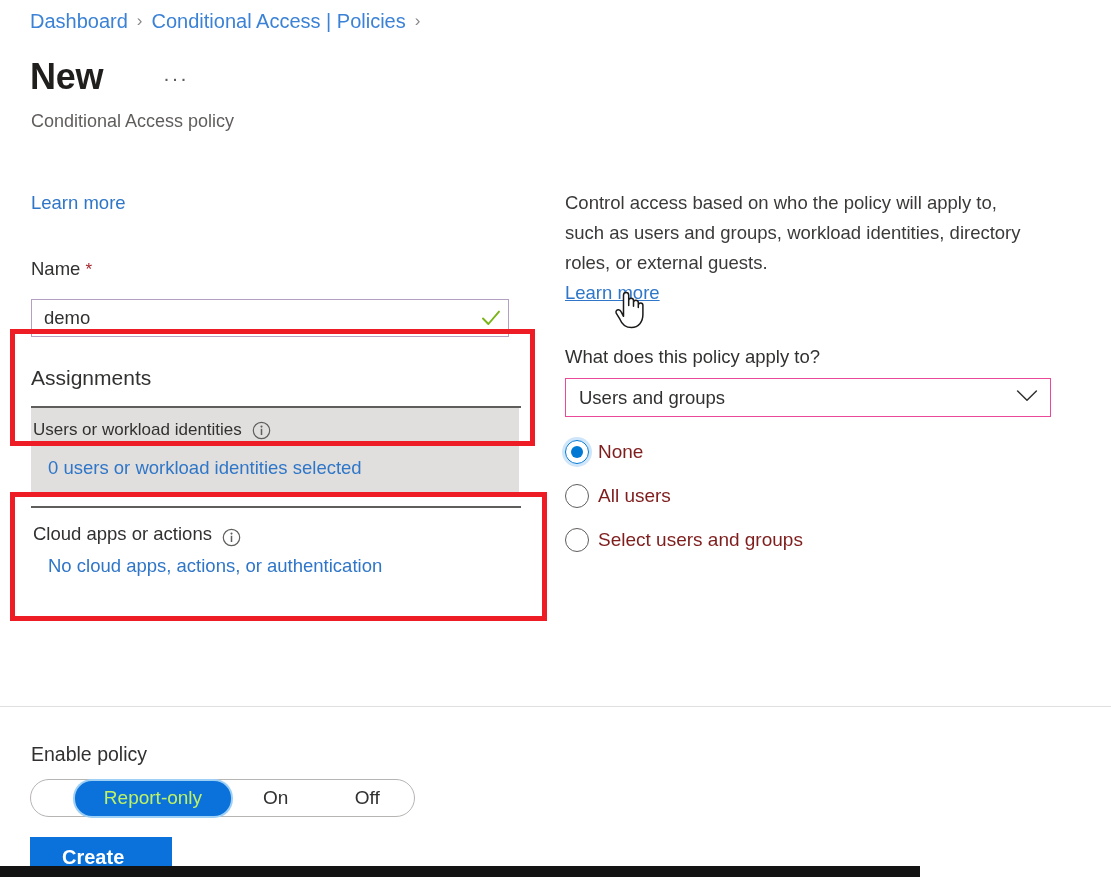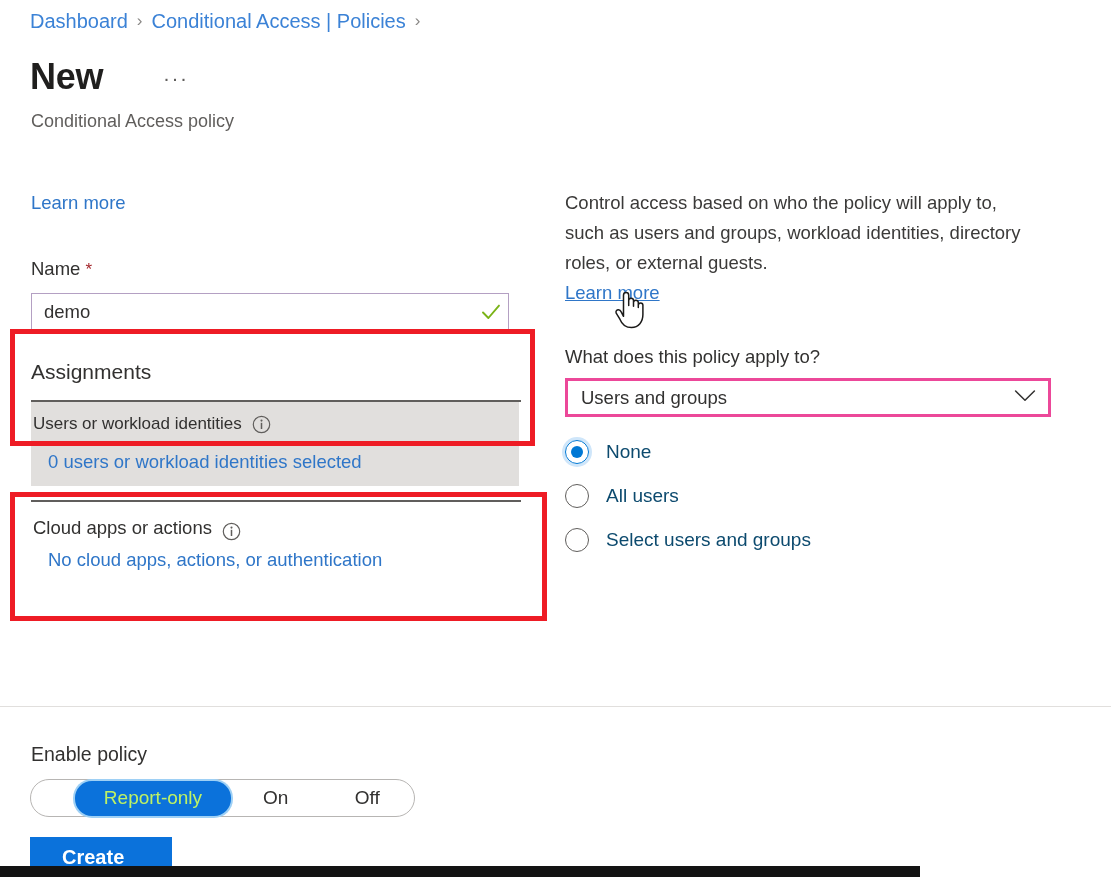--- a/index.html
+++ b/index.html
@@ -92,21 +92,21 @@
 
   
   .field-label {
     font-size: 18.5px;
     color: #323130;
     line-height: 26px;
   }
   .req-star { color: #a4262c; font-size: 17px; }
 
   .name-input-wrap {
-    margin-top: 10px;
+    margin-top: 16px;
     width: 478px;
     height: 38px;
     border: 1px solid #b4a0c3;
     background: #ffffff;
     display: flex;
     align-items: center;
     box-sizing: border-box;
   }
   .name-input {
     border: none;
@@ -186,21 +186,21 @@
   
   .q-label {
     font-size: 18.5px;
     color: #323130;
     line-height: 26px;
   }
   .dropdown {
     margin-top: 8px;
     width: 486px;
     height: 39px;
-    border: 3px solid #ec4899;
+    border: 1px solid #ec4899;
     background: #ffffff;
     box-sizing: border-box;
     display: flex;
     align-items: center;
     justify-content: space-between;
     padding: 0 12px 0 13px;
     cursor: pointer;
   }
   .dropdown-value { font-size: 18.5px; color: #323130; }
 
@@ -246,23 +246,23 @@
   }
   .radio-dot {
     width: 12px;
     height: 12px;
     border-radius: 50%;
     background: #0078d4;
     display: none;
   }
   .radio-row.checked .radio-dot { display: block; }
   .radio-label {
-    margin-left: 17px;
+    margin-left: 9px;
     font-size: 19px;
-    color: #0c4a6e;
+    color: #7f1d1d;
     line-height: 26px;
   }
 
   
   .divider-line {
     position: absolute;
     left: 0;
     top: 706px;
     width: 1111px;
     height: 1px;

